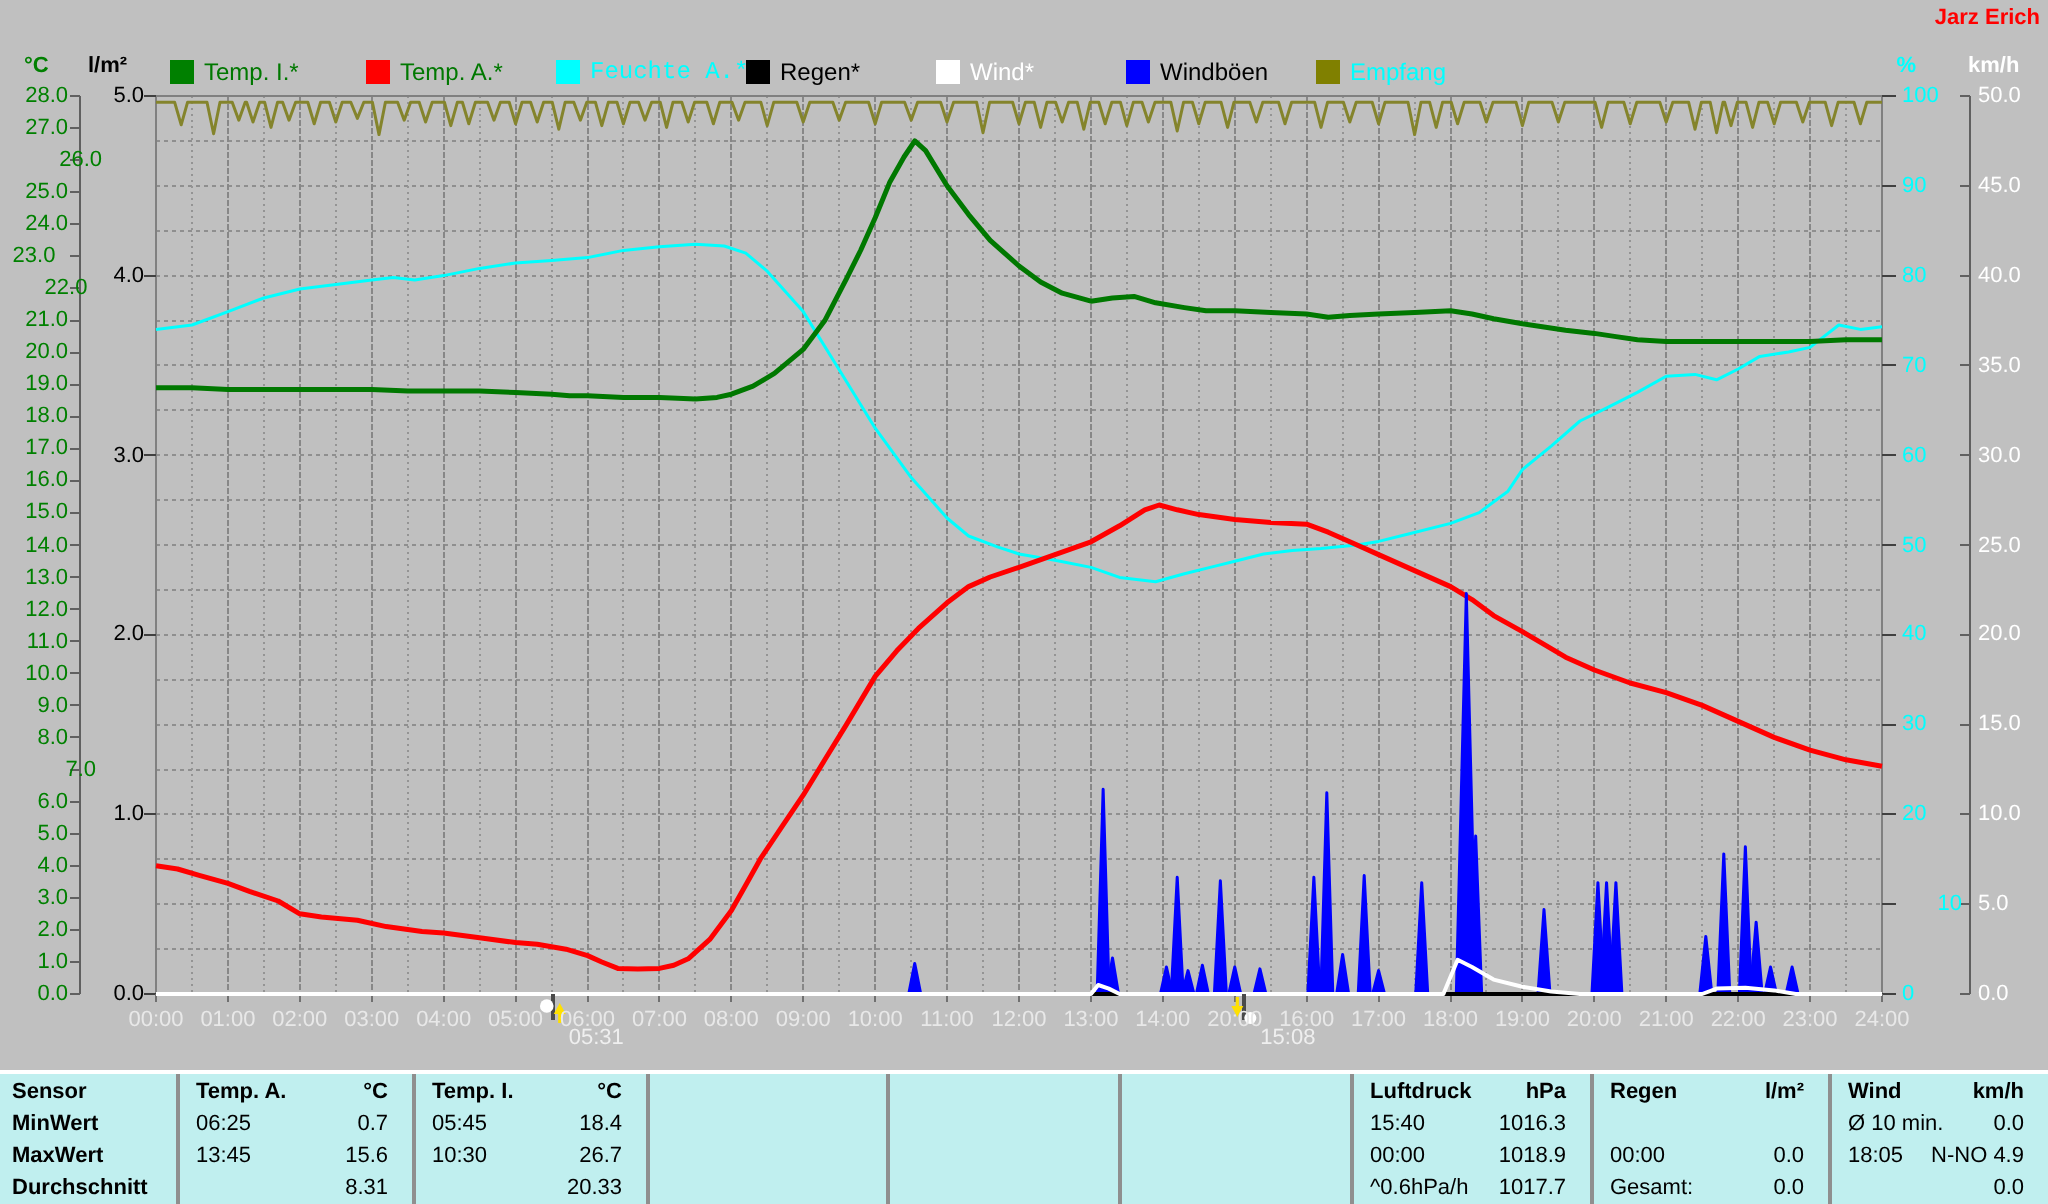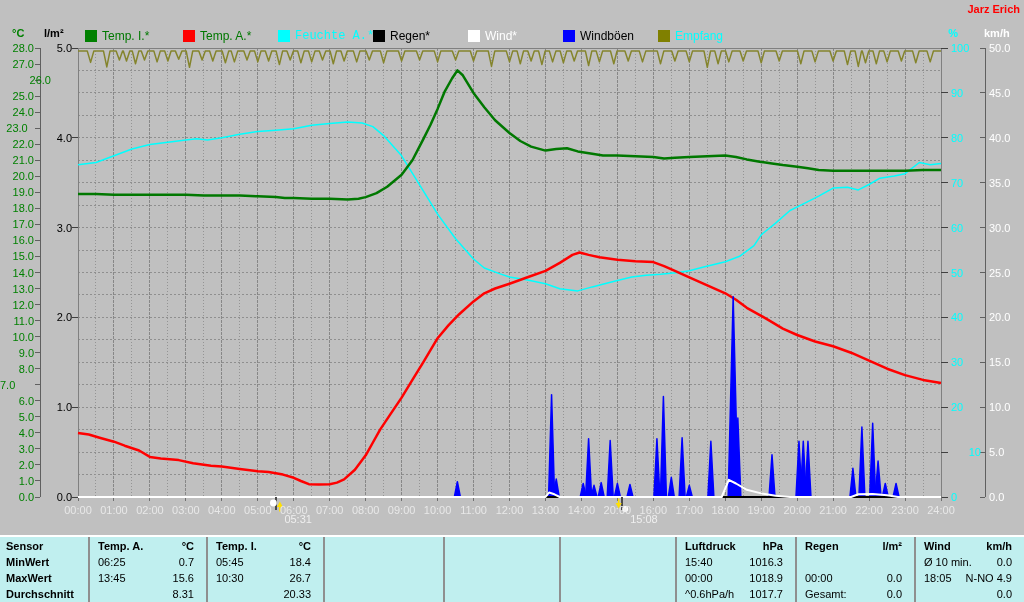--- a/index.html
+++ b/index.html
@@ -266,36 +266,36 @@
       </g>
     </svg>
   <div id="labels">
       <div class="abs tick-label" style="left: 0px; top: 491px; width: 34px; text-align: right; color: rgb(0, 128, 0);">0.0</div>
       <div class="abs tick-label" style="left: 0px; top: 474.964px; width: 34px; text-align: right; color: rgb(0, 128, 0);">1.0</div>
       <div class="abs tick-label" style="left: 0px; top: 458.929px; width: 34px; text-align: right; color: rgb(0, 128, 0);">2.0</div>
       <div class="abs tick-label" style="left: 0px; top: 442.893px; width: 34px; text-align: right; color: rgb(0, 128, 0);">3.0</div>
       <div class="abs tick-label" style="left: 0px; top: 426.857px; width: 34px; text-align: right; color: rgb(0, 128, 0);">4.0</div>
       <div class="abs tick-label" style="left: 0px; top: 410.821px; width: 34px; text-align: right; color: rgb(0, 128, 0);">5.0</div>
       <div class="abs tick-label" style="left: 0px; top: 394.786px; width: 34px; text-align: right; color: rgb(0, 128, 0);">6.0</div>
-      <div class="abs tick-label" style="left: 0px; top: 378.75px; width: 36px; color: rgb(0, 128, 0);">7.0</div>
+      <div class="abs tick-label" style="left: 0px; top: 378.75px; width: 48px; text-align: right; color: rgb(0, 128, 0);">7.0</div>
       <div class="abs tick-label" style="left: 0px; top: 362.714px; width: 34px; text-align: right; color: rgb(0, 128, 0);">8.0</div>
       <div class="abs tick-label" style="left: 0px; top: 346.679px; width: 34px; text-align: right; color: rgb(0, 128, 0);">9.0</div>
       <div class="abs tick-label" style="left: 0px; top: 330.643px; width: 34px; text-align: right; color: rgb(0, 128, 0);">10.0</div>
       <div class="abs tick-label" style="left: 0px; top: 314.607px; width: 34px; text-align: right; color: rgb(0, 128, 0);">11.0</div>
       <div class="abs tick-label" style="left: 0px; top: 298.571px; width: 34px; text-align: right; color: rgb(0, 128, 0);">12.0</div>
       <div class="abs tick-label" style="left: 0px; top: 282.536px; width: 34px; text-align: right; color: rgb(0, 128, 0);">13.0</div>
       <div class="abs tick-label" style="left: 0px; top: 266.5px; width: 34px; text-align: right; color: rgb(0, 128, 0);">14.0</div>
       <div class="abs tick-label" style="left: 0px; top: 250.464px; width: 34px; text-align: right; color: rgb(0, 128, 0);">15.0</div>
       <div class="abs tick-label" style="left: 0px; top: 234.429px; width: 34px; text-align: right; color: rgb(0, 128, 0);">16.0</div>
       <div class="abs tick-label" style="left: 0px; top: 218.393px; width: 34px; text-align: right; color: rgb(0, 128, 0);">17.0</div>
       <div class="abs tick-label" style="left: 0px; top: 202.357px; width: 34px; text-align: right; color: rgb(0, 128, 0);">18.0</div>
       <div class="abs tick-label" style="left: 0px; top: 186.321px; width: 34px; text-align: right; color: rgb(0, 128, 0);">19.0</div>
       <div class="abs tick-label" style="left: 0px; top: 170.286px; width: 34px; text-align: right; color: rgb(0, 128, 0);">20.0</div>
       <div class="abs tick-label" style="left: 0px; top: 154.25px; width: 34px; text-align: right; color: rgb(0, 128, 0);">21.0</div>
-      <div class="abs tick-label" style="left: 0px; top: 138.214px; width: 34px; text-align: right; color: rgb(0, 128, 0);">22.0</div>
+      <div class="abs tick-label" style="left: 16px; top: 138.214px; width: 34px; text-align: center; color: rgb(0, 128, 0);">22.0</div>
       <div class="abs tick-label" style="left: 0px; top: 122.179px; width: 34px; text-align: center; color: rgb(0, 128, 0);">23.0</div>
       <div class="abs tick-label" style="left: 0px; top: 106.143px; width: 34px; text-align: right; color: rgb(0, 128, 0);">24.0</div>
       <div class="abs tick-label" style="left: 0px; top: 90.1071px; width: 34px; text-align: right; color: rgb(0, 128, 0);">25.0</div>
       <div class="abs tick-label" style="left: 0px; top: 74.0714px; width: 34px; text-align: right; color: rgb(0, 128, 0); margin-left: 17px;">26.0</div>
       <div class="abs tick-label" style="left: 0px; top: 58.0357px; width: 34px; text-align: right; color: rgb(0, 128, 0);">27.0</div>
       <div class="abs tick-label" style="left: 0px; top: 42px; width: 34px; text-align: right; color: rgb(0, 128, 0);">28.0</div>
       <div class="abs tick-label" style="left: 38px; top: 491px; width: 34px; text-align: right; color: rgb(0, 0, 0);">0.0</div>
       <div class="abs tick-label" style="left: 38px; top: 401.2px; width: 34px; text-align: right; color: rgb(0, 0, 0);">1.0</div>
       <div class="abs tick-label" style="left: 38px; top: 311.4px; width: 34px; text-align: right; color: rgb(0, 0, 0);">2.0</div>
       <div class="abs tick-label" style="left: 38px; top: 221.6px; width: 34px; text-align: right; color: rgb(0, 0, 0);">3.0</div>

